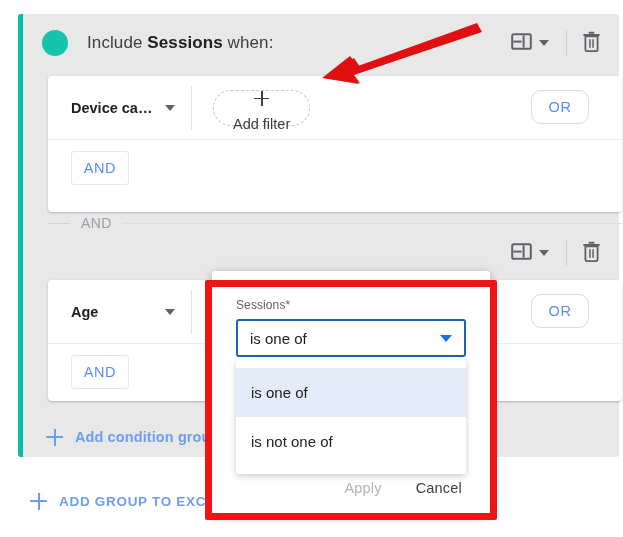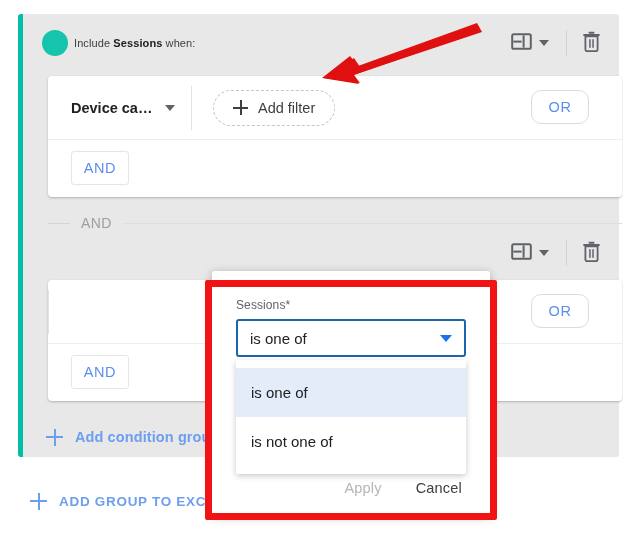--- a/index.html
+++ b/index.html
@@ -51,22 +51,22 @@
   .group-head.first { top: 6px; }
 
   .dot {
     width: 26px; height: 26px;
     border-radius: 50%;
     background: #14c4ab;
     margin-left: 12px;
     flex: none;
   }
   .head-label {
-    margin-left: 6px;
-    font-size: 11px;
+    margin-left: 19px;
+    font-size: 17px;
     color: #3c4043;
     letter-spacing: .1px;
     white-space: nowrap;
   }
   .head-label b { font-weight: 700; color: #202124; }
 
   .head-actions {
     margin-left: auto;
     display: flex;
     align-items: center;
@@ -99,21 +99,21 @@
 
   
   .cond-card {
     position: absolute;
     left: 30px;
     width: 574px;
     background: #ffffff;
     border-radius: 4px;
     box-shadow: 0 1px 3px rgba(0,0,0,.18), 0 1px 1px rgba(0,0,0,.07);
   }
-  .cond-card.one { top: 62px; height: 121px; }
+  .cond-card.one { top: 62px; height: 136px; }
   .cond-card.two { top: 266px; height: 121px; }
 
   .cond-row {
     position: relative;
     height: 64px;
     display: flex;
     align-items: center;
     border-bottom: 1px solid #eceff1;
   }
 
@@ -150,20 +150,21 @@
     margin-left: 21px;
     height: 36px;
     padding: 0 19px;
     border: 1px dashed #c4c7c5;
     border-radius: 18px;
     background: #fff;
     display: flex;
     align-items: center;
     gap: 10px;
     cursor: pointer;
+    flex-direction: column;
   }
   .add-filter .plus {
     position: relative;
     width: 15px; height: 15px;
     flex: none;
   }
   .add-filter .plus::before,
   .add-filter .plus::after {
     content: "";
     position: absolute;
@@ -479,20 +480,24 @@
               <rect x="7.2" y="8.2" width="1.5" height="8.6" fill="#5f6368"></rect>
               <rect x="10.3" y="8.2" width="1.5" height="8.6" fill="#5f6368"></rect>
             </svg>
           </span>
         </div>
       </div>
     </div>
 
     <div class="cond-card two">
       <div class="cond-row">
+        <div class="dim-select">
+          <span class="dim-text">Age</span>
+          <span class="dim-caret"></span>
+        </div>
         <div class="row-sep"></div>
         <button class="or-btn">OR</button>
       </div>
       <div class="and-zone">
         <button class="and-btn">AND</button>
       </div>
     </div>
 
     <div class="add-cond-group">
       <span class="link-plus"></span>

